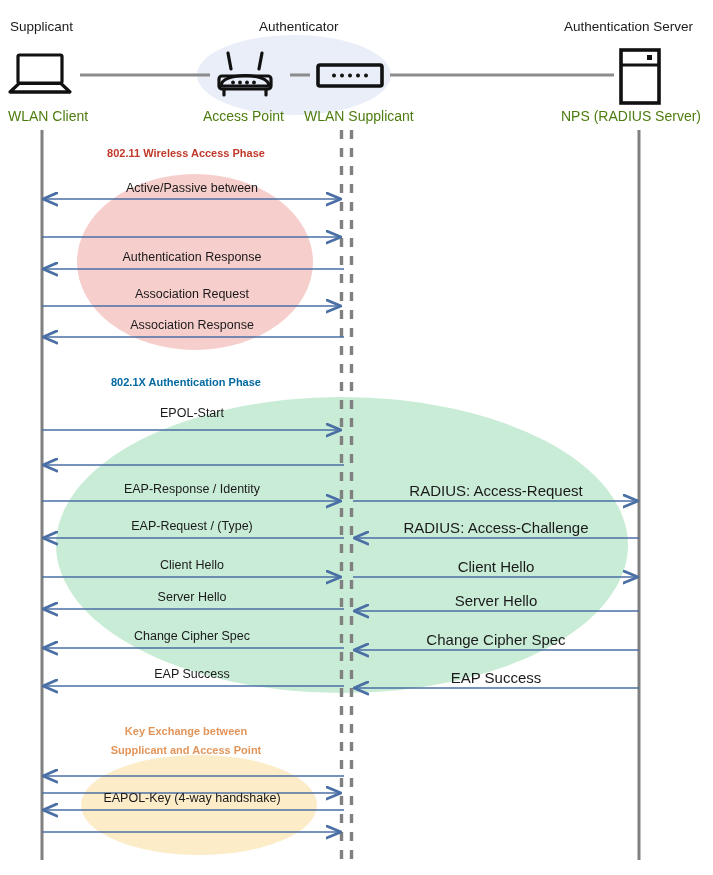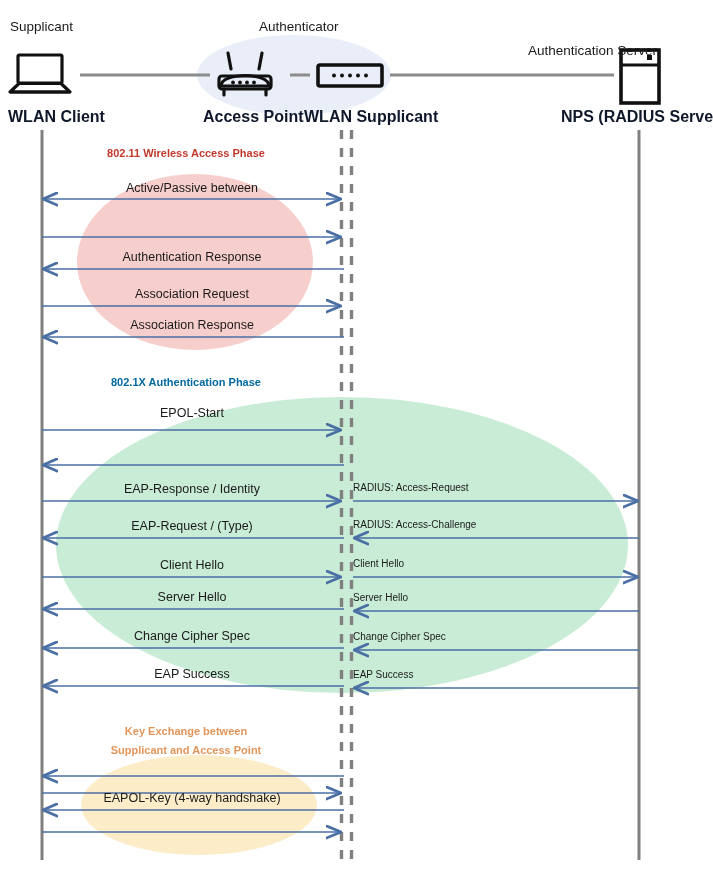--- a/index.html
+++ b/index.html
@@ -5,24 +5,24 @@
   html,body{margin:0;padding:0;background:#ffffff;}
   body{
     font-family:"Liberation Sans", sans-serif;
     width:713px;height:875px;position:relative;overflow:hidden;
     color:#1a1a1a;
   }
   #stage{position:absolute;left:0;top:0;width:713px;height:875px;padding-left:36px;}
   svg.layer{position:absolute;left:0;top:0;width:713px;height:875px;}
   .txt{position:absolute;white-space:nowrap;}
   .hdr-role{font-size:13.5px;color:#1a1a1a;}
-  .hdr-name{font-size:16px;color:#0f172a;font-weight:bold;}
+  .hdr-name{font-size:14px;color:#4d7c0f;}
   .phase-label{font-size:11px;font-weight:600;text-align:center;}
   .msg{font-size:12.5px;color:#1a1a1a;text-align:center;}
-  .msg-wide{font-size:10px;color:#1a1a1a;}
+  .msg-wide{font-size:15px;color:#1a1a1a;text-align:center;}
 </style>
 </head>
 <body>
 
 <div id="stage">
 
   <svg class="layer" viewBox="0 0 713 875">
     <defs>
       <marker id="ar-r" markerWidth="9" markerHeight="9" refX="8" refY="4.2" orient="auto">
         <path d="M0,0.6 L8.6,4.2 L0,7.8" fill="none" stroke="#4a6fa5" stroke-width="1.6" stroke-linecap="round" stroke-linejoin="round"></path>
@@ -117,21 +117,21 @@
     </g>
   </svg>
 
   <div class="txt hdr-role" style="left:10px;top:19px;">Supplicant</div>
   <div class="txt hdr-name" style="left:8px;top:108px;">WLAN Client</div>
 
   <div class="txt hdr-role" style="left:259px;top:19px;">Authenticator</div>
   <div class="txt hdr-name" style="left:203px;top:108px;">Access Point</div>
   <div class="txt hdr-name" style="left:304px;top:108px;">WLAN Supplicant</div>
 
-  <div class="txt hdr-role" style="left:528px;top:19px;margin-top:24px;">Authentication Server</div>
+  <div class="txt hdr-role" style="left:564px;top:19px;">Authentication Server</div>
   <div class="txt hdr-name" style="left:561px;top:108px;">NPS (RADIUS Server)</div>
 
   <div class="txt phase-label" style="left:36px;top:147px;width:300px;color:#c0392b;">802.11 Wireless Access Phase</div>
 
   <div class="txt phase-label" style="left:36px;top:376px;width:300px;color:#0369a1;">802.1X Authentication Phase</div>
 
   <div class="txt phase-label" style="left:36px;top:722px;width:300px;color:#e2955a;line-height:19px;">Key Exchange between</div>
   <div class="txt phase-label" style="left:36px;top:741px;width:300px;color:#e2955a;line-height:19px;">Supplicant and Access Point</div>
 
   <div class="txt msg" style="left:42px;top:181px;width:300px;">Active/Passive between</div>

